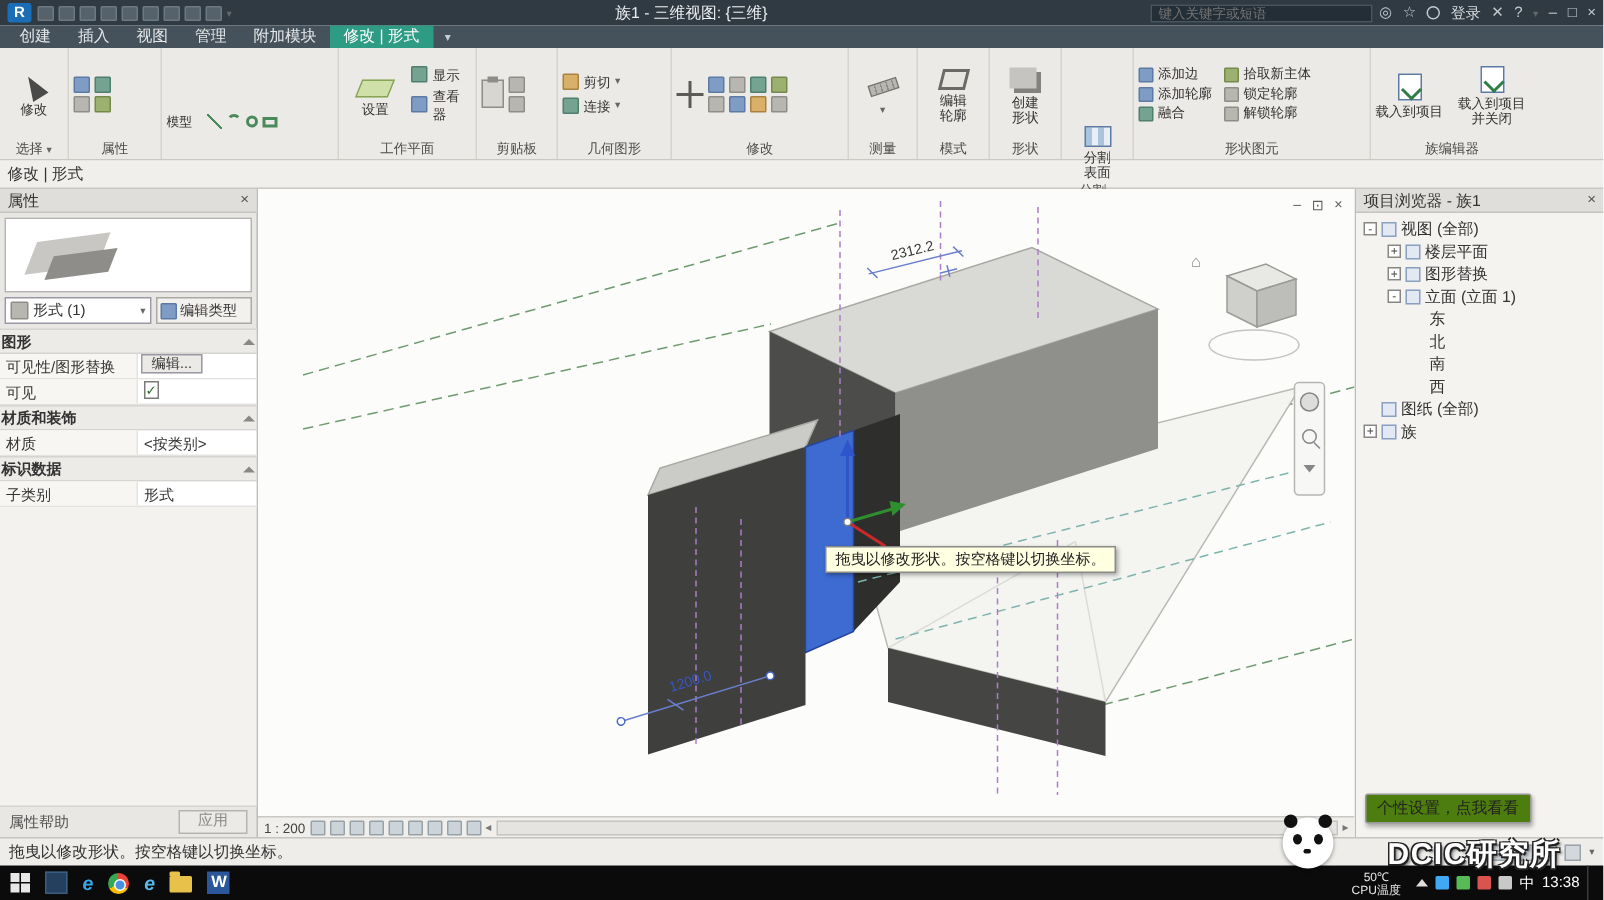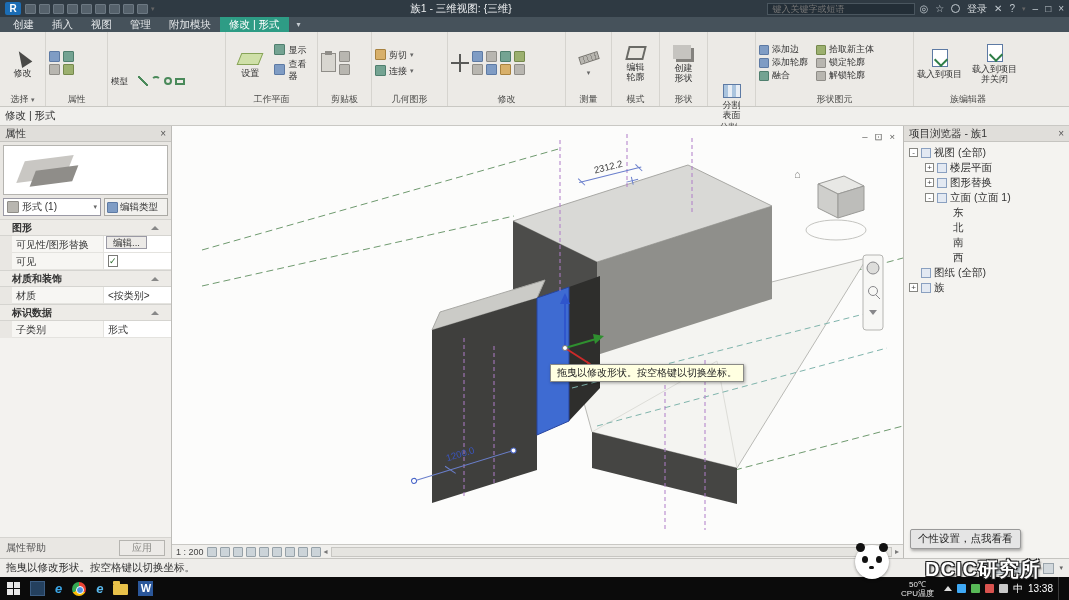--- a/index.html
+++ b/index.html
@@ -92,24 +92,24 @@
   .preview { height:50px; margin:3px; background:#fff; border:1px solid #b5b4b0; position:relative; overflow:hidden; }
   .blob1 { position:absolute; left:18px; top:12px; width:46px; height:22px; background:#c9c7c3; transform:skewX(-28deg) rotate(-8deg); }
   .blob2 { position:absolute; left:30px; top:22px; width:40px; height:16px; background:#8f8d89; transform:skewX(-28deg) rotate(-8deg); }
   .typerow { display:flex; gap:3px; padding:0 3px 3px; }
   .typesel { flex:1; height:18px; background:#fff; border:1px solid #9a99a5;
              display:flex; align-items:center; gap:3px; padding:0 3px; font-size:10px; }
   .typesel .mi { width:12px; height:12px; }
   .edittype { width:64px; height:18px; border:1px solid #aaa9a4; background:#f2f1ee;
               display:flex; align-items:center; gap:2px; font-size:9.5px; padding:0 2px; }
   .psec { height:17px; background:#edebe7; border-top:1px solid #d5d4d0; border-bottom:1px solid #d5d4d0;
-          font-weight:bold; font-size:10px; display:flex; align-items:center; padding:0 12px; }
+          font-weight:bold; font-size:10px; display:flex; align-items:center; padding:0 1px; }
   .psec .chev { margin-left:auto; width:0; height:0; border-left:4px solid transparent;
                 border-right:4px solid transparent; border-bottom:4px solid #888; }
-  .prow { display:flex; height:17px; border-bottom:1px solid #e4e3df; font-size:10px; background:#fff;margin-left:12px; }
+  .prow { display:flex; height:17px; border-bottom:1px solid #e4e3df; font-size:10px; background:#fff; }
   .pname { width:92px; padding:2px 0 0 4px; background:#f7f6f3; border-right:1px solid #e4e3df;
            white-space:nowrap; overflow:hidden; }
   .pval { flex:1; padding:2px 0 0 4px; white-space:nowrap; overflow:hidden; }
   .pbtn { margin:1px 2px; padding:0 6px; border:1px solid #9a99a4; background:#eceae7;
           font-size:9.5px; line-height:13px; }
   .cb { width:10px; height:10px; border:1px solid #7a7a76; background:#fff; margin-top:2px;
         font-size:9px; line-height:9px; text-align:center; color:#2a6a2a; }
   .cb::before { content:"✓"; }
   .pal-fill { flex:1; background:#f3f2ef; border-bottom:1px solid #d5d4d0; }
   .pal-foot { height:20px; display:flex; align-items:center; padding:0 6px; font-size:10px; color:#555; }
@@ -179,21 +179,21 @@
   .tray { display:flex; gap:5px; align-items:center; }
   .chev-up { width:0; height:0; border-left:4px solid transparent; border-right:4px solid transparent;
              border-bottom:5px solid #ddd; }
   .tr-ic { width:9px; height:9px; border-radius:1px; }
   .t1{background:#3fa9f5;} .t2{background:#58b957;} .t3{background:#d9534f;} .t4{background:#c8c8c8;}
   .ime { font-size:10px; }
   .clock { font-size:10px; }
   .edge-strip { width:4px; height:23px; border-left:1px solid #3a3a3a; }
 
   
-  .bubble { position:absolute; left:910px; top:529px; background:#e5e5e5; border:1px solid #999;
+  .bubble { position:absolute; left:910px; top:529px; background:#4d7c0f; border:1px solid #999;
             border-radius:2px; padding:2px 7px; font-size:10.5px; color:#222; z-index:30;
             box-shadow:1px 2px 3px rgba(0,0,0,.3); white-space:nowrap; }
   .watermark { position:absolute; left:925px; top:556px; z-index:31; font-size:20px; font-weight:bold;
                color:#fff; letter-spacing:1px; white-space:nowrap;
                text-shadow:-1px -1px 0 #222,1px -1px 0 #222,-1px 1px 0 #222,1px 1px 0 #222,2px 2px 2px rgba(0,0,0,.5); }
   .panda { position:absolute; left:855px; top:545px; width:34px; height:34px; background:#fff;
            border-radius:50%; z-index:31; box-shadow:0 1px 3px rgba(0,0,0,.4); }
   .panda .ear { position:absolute; width:9px; height:9px; background:#111; border-radius:50%; top:-2px; }
   .panda .ear.l { left:1px; } .panda .ear.r { right:1px; }
   .panda .eye { position:absolute; width:6px; height:7px; background:#111; border-radius:50%; top:11px; }

